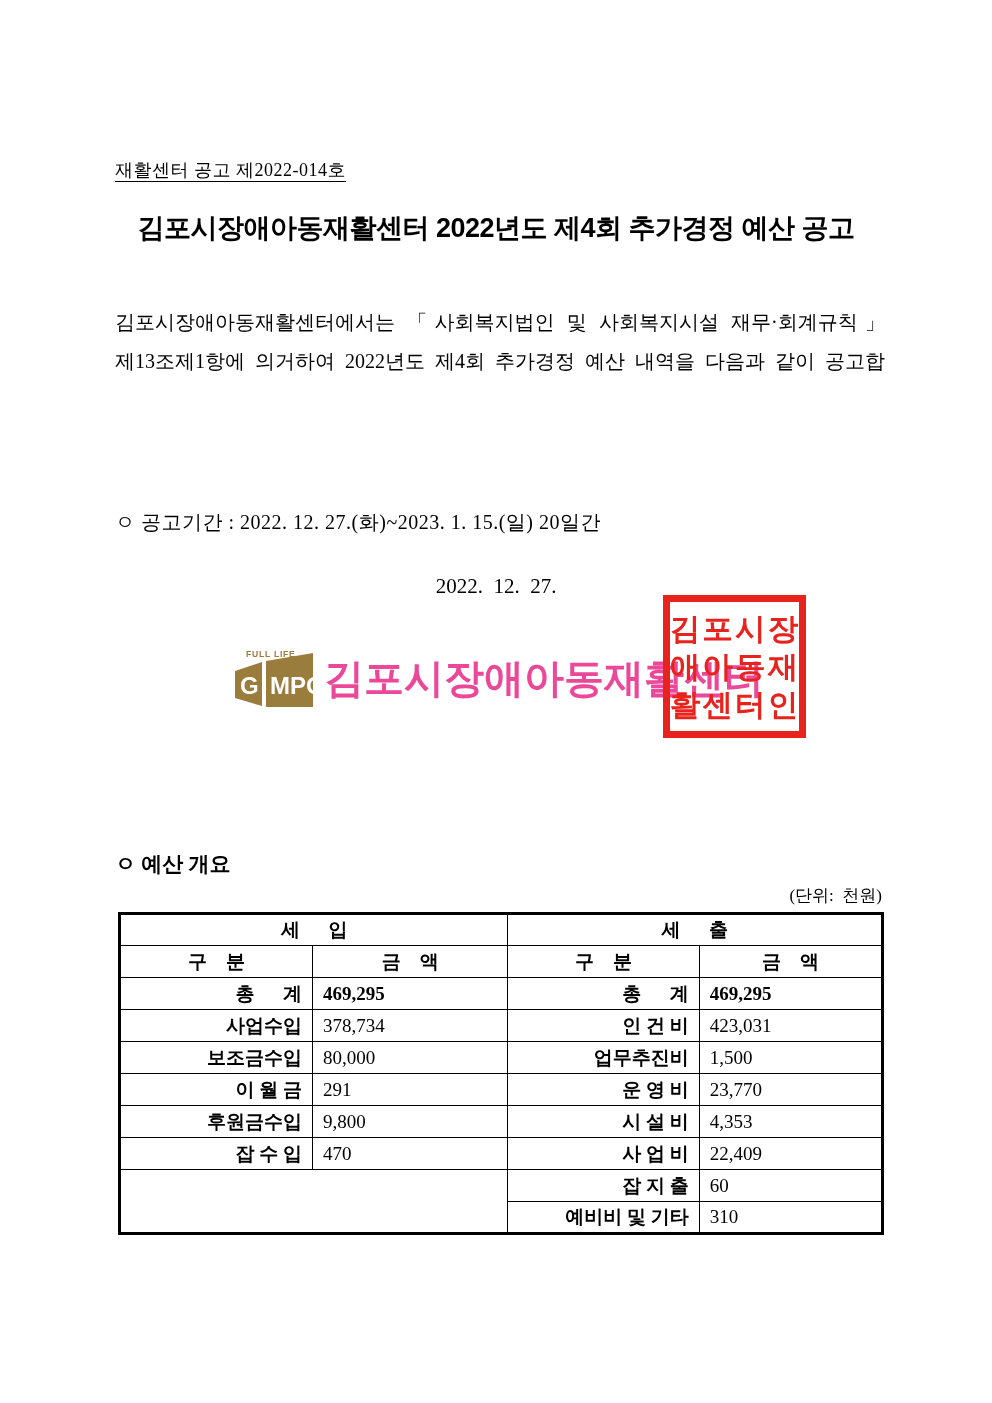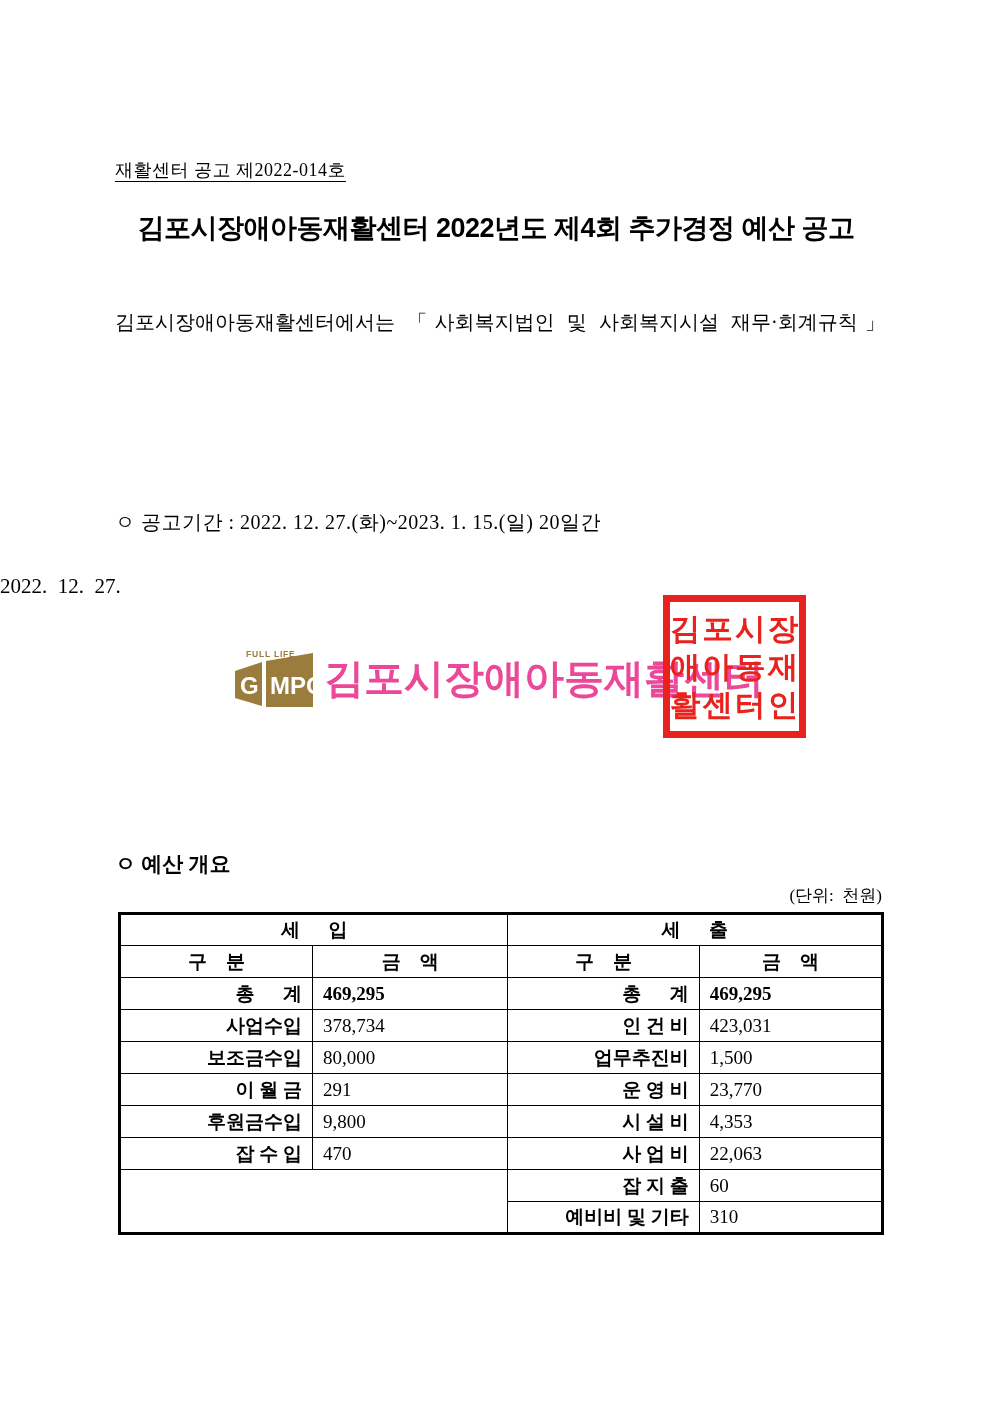--- a/index.html
+++ b/index.html
@@ -38,21 +38,21 @@
   .body-par .jline { display:block; text-align:justify; text-align-last:justify; }
   .body-par .lline { display:block; text-align:left; }
 
   .period-line {
     position:absolute; left:115px; top:470px; width:770px;
     font-size:20px; letter-spacing:0.5px; white-space:pre;margin-top:39px;
   }
 
   .date-line {
     position:absolute; left:0; top:574px; width:100%;
-    font-size:21px; white-space:pre;
+    text-align:center; font-size:21px; white-space:pre;
   }
 
   .logo-row { position:absolute; left:233px; top:643px; height:70px; display:flex; align-items:center; }
   .logo-mark { width:82px; height:68px; display:block; }
   .org-name {
     font-family:"Liberation Sans","DejaVu Sans",sans-serif;
     font-weight:800; font-size:40px; color:#ec4899;
     margin-left:9px; letter-spacing:0px; white-space:nowrap;
   }
 
@@ -104,20 +104,21 @@
 <body>
 
 <div class="page">
 
   <div class="doc-number">재활센터 공고 제2022-014호</div>
 
   <h1 class="doc-title">김포시장애아동재활센터 2022년도 제4회 추가경정 예산 공고</h1>
 
   <div class="body-par">
     <span class="jline">김포시장애아동재활센터에서는 「사회복지법인 및 사회복지시설 재무·회계규칙」</span>
+    <span class="jline">제13조제1항에 의거하여 2022년도 제4회 추가경정 예산 내역을 다음과 같이 공고합</span>
   </div>
 
   <div class="period-line">ㅇ 공고기간 : 2022. 12. 27.(화)~2023. 1. 15.(일) 20일간</div>
 
   <div class="date-line">2022.  12.  27.</div>
 
   <div class="logo-row">
     <svg class="logo-mark" viewBox="0 0 82 68" xmlns="http://www.w3.org/2000/svg">
       <text x="13" y="13" font-family="Liberation Sans, DejaVu Sans, sans-serif" font-size="8.5" font-weight="bold" fill="#9a7c3d" letter-spacing="0.8">FULL LIFE</text>
       <polygon points="2,27 29,18 29,62 2,54" fill="#9a7c3d"></polygon>
@@ -182,21 +183,21 @@
       <tr>
         <td class="lbl">후원금수입</td>
         <td class="num">9,800</td>
         <td class="lbl mid">시 설 비</td>
         <td class="num">4,353</td>
       </tr>
       <tr>
         <td class="lbl">잡 수 입</td>
         <td class="num">470</td>
         <td class="lbl mid">사 업 비</td>
-        <td class="num">22,063</td>
+        <td class="num">22,409</td>
       </tr>
       <tr>
         <td class="blank" colspan="2" rowspan="2"></td>
         <td class="lbl mid">잡 지 출</td>
         <td class="num">60</td>
       </tr>
       <tr>
         <td class="lbl mid">예비비 및 기타</td>
         <td class="num">310</td>
       </tr>

